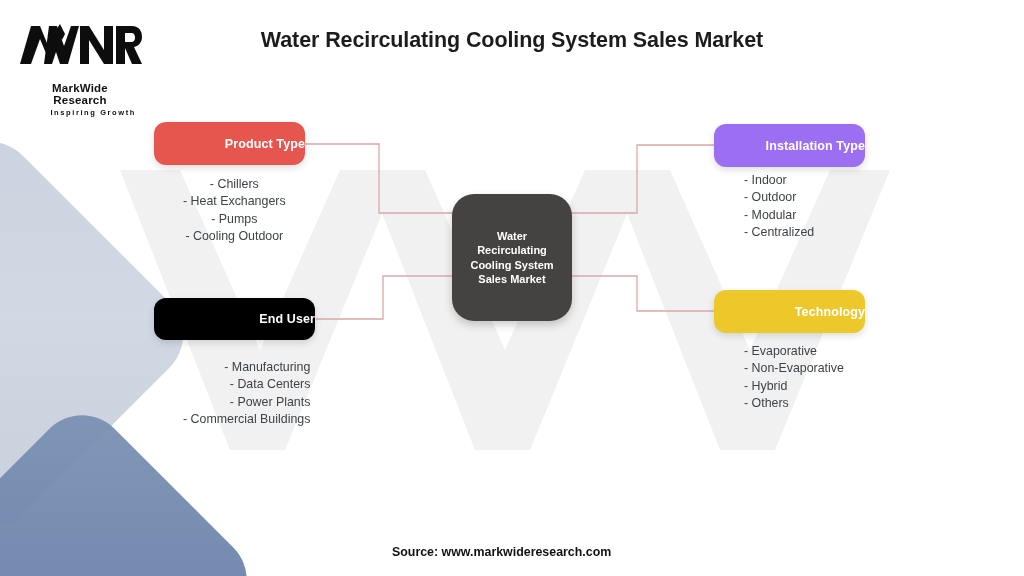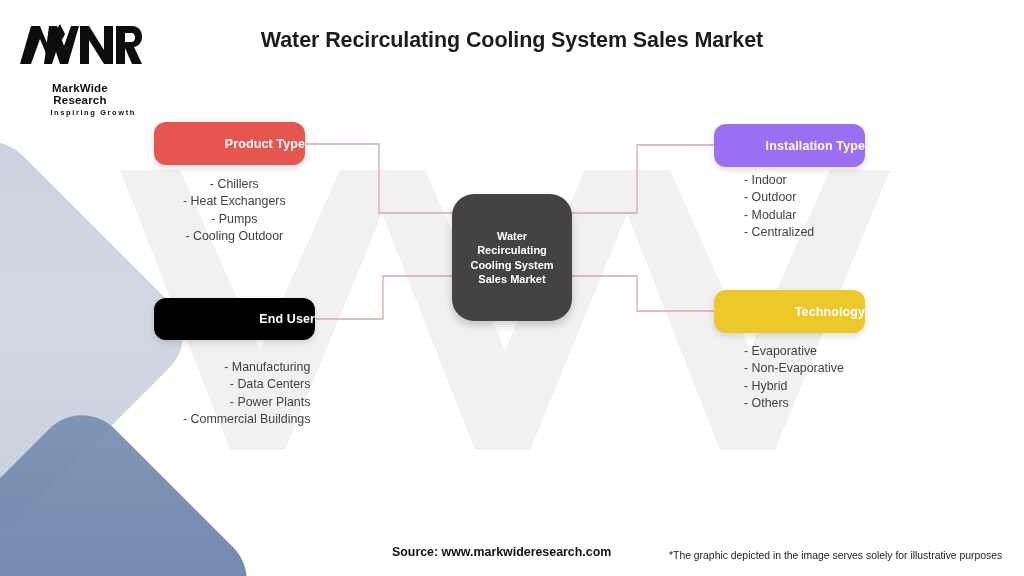--- a/index.html
+++ b/index.html
@@ -225,15 +225,14 @@
     <span>Technology</span>
   </div>
   <div class="node-list" style="left:744px; top:343px;">
     <div>- Evaporative</div>
     <div>- Non-Evaporative</div>
     <div>- Hybrid</div>
     <div>- Others</div>
   </div>
 
   <div class="source">Source: www.markwideresearch.com</div>
-  <div class="disclaimer">*The graphic depicted in the image serves solely for illustrative purposes</div>
 
 </div>
 
 </body></html>

